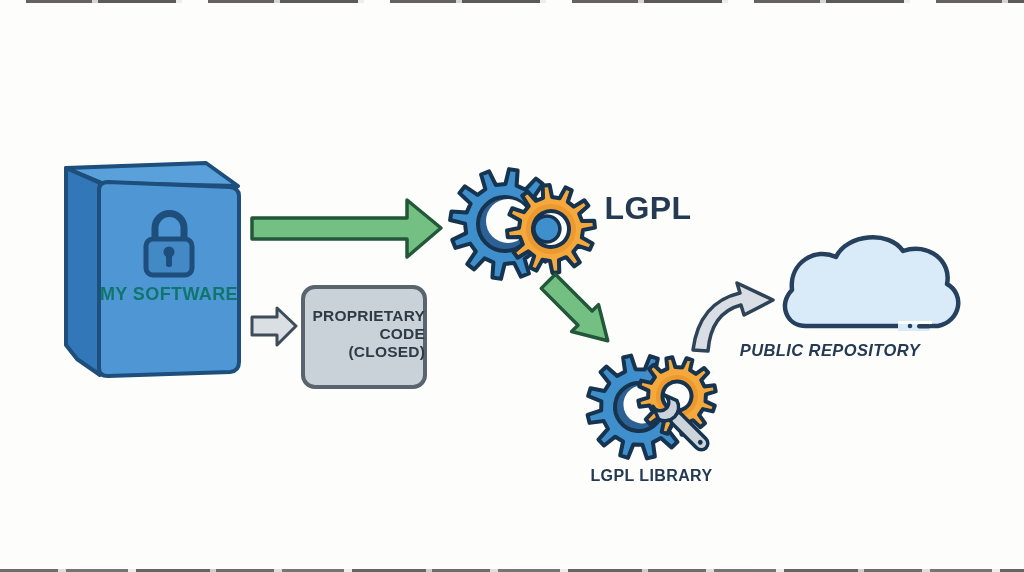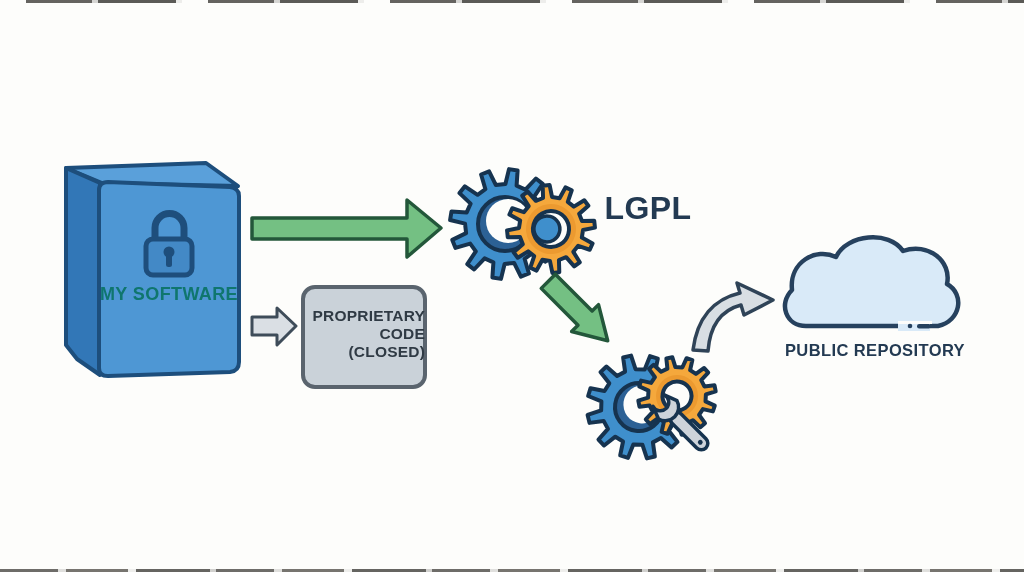--- a/index.html
+++ b/index.html
@@ -23,21 +23,21 @@
       rgba(70,68,64,.1) 128px 136px,#3f3e3a 136px 210px,rgba(70,68,64,.3) 210px 216px);
   }
   .lbl{position:absolute;text-align:center;color:#233A52;letter-spacing:.4px;}
   .lbl .l1,.lbl .l2,.lbl .l3{white-space:nowrap;}
   .lbl-mysoftware{left:94px;top:284px;width:150px;font-size:18px;font-weight:700;color:#0f766e;}
   .lbl-lgpl{left:588px;top:195px;width:120px;}
   .lbl-lgpl .l1{font-size:32px;font-weight:700;line-height:26px;}
   .lbl-lgpl .l2{font-size:19px;font-weight:700;line-height:22px;}
   .lbl-prop{left:303px;top:307px;width:122px;font-size:15.5px;font-weight:600;line-height:18px;color:#2F3A44;letter-spacing:.2px;text-align:right;}
   .lbl-mod{left:574px;top:466px;width:155px;font-size:16px;font-weight:600;line-height:20px;}
-  .lbl-repo{left:780px;top:340px;width:190px;font-size:16.5px;font-weight:700;line-height:21px;}
+  .lbl-repo{left:735px;top:340px;width:190px;font-size:16.5px;font-weight:700;line-height:21px;font-style:italic;}
 </style>
 </head>
 <body>
 
 <div id="stage">
 
   <svg width="1024" height="572" viewBox="0 0 1024 572">
 
     <g stroke="#1D4E7C" stroke-width="4" stroke-linejoin="round">
       <polygon points="66,168 206,163 238,186 102,183" fill="#5AA0DA"></polygon>
@@ -113,20 +113,21 @@
     <div class="l1">LGPL</div>
   </div>
 
   <div class="lbl lbl-prop">
     <div class="l1">PROPRIETARY</div>
     <div class="l2">CODE</div>
     <div class="l3">(CLOSED)</div>
   </div>
 
   <div class="lbl lbl-mod">
+    <div class="l2">LGPL LIBRARY</div>
   </div>
 
   <div class="lbl lbl-repo">
     <div class="l1">PUBLIC REPOSITORY</div>
   </div>
 
   <div class="edge top"></div>
   <div class="edge bottom"></div>
 </div>
 

